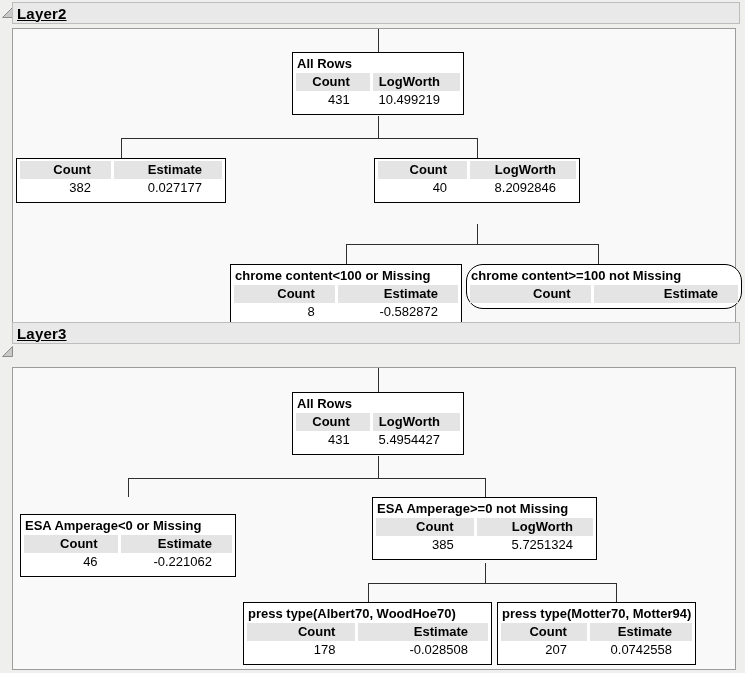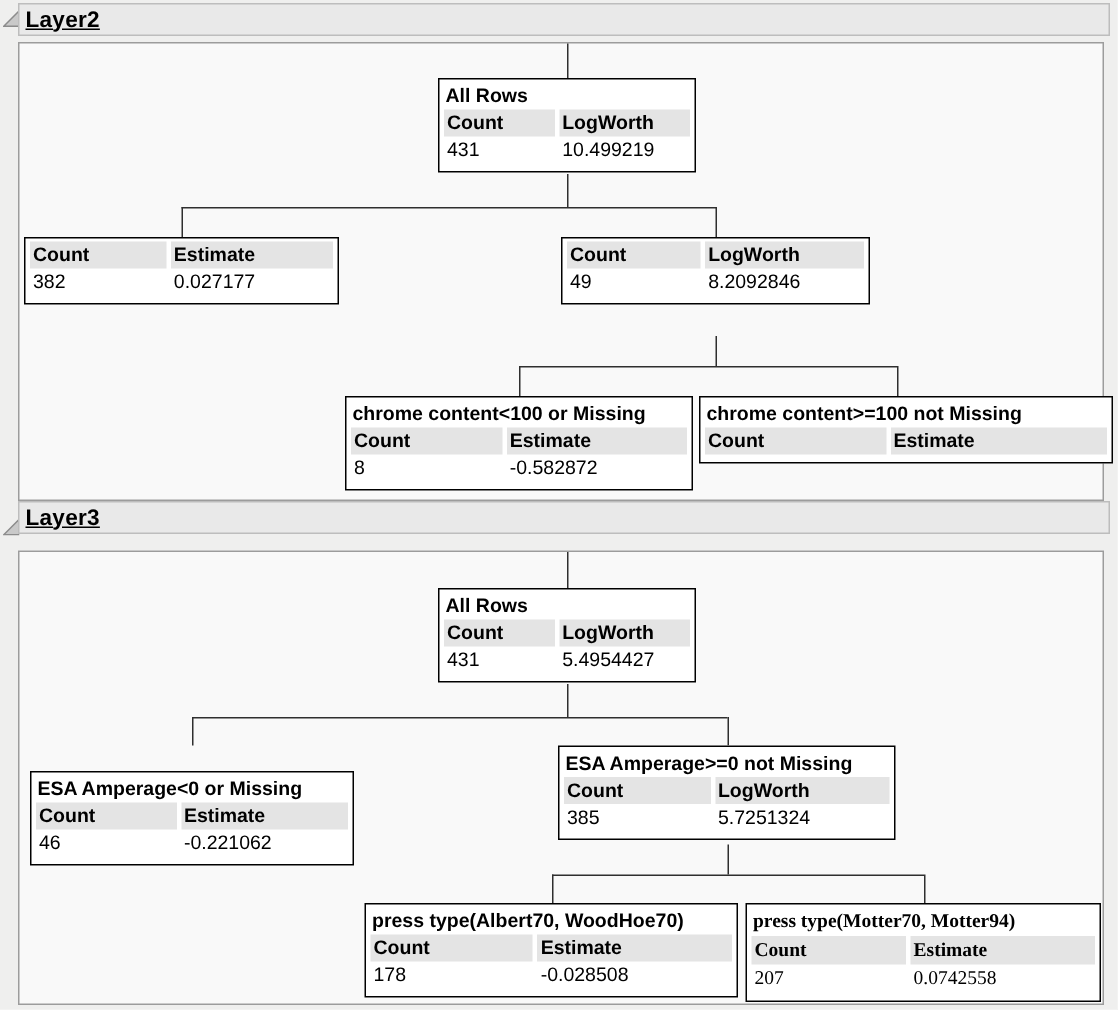--- a/index.html
+++ b/index.html
@@ -42,20 +42,21 @@
     padding: 2px 3px 5px 3px;
   }
   .node-title {
     font-size: 13px; font-weight: bold; color: #000;
     white-space: nowrap;
     padding: 1px 1px 2px 1px;
   }
   .node-row { display: flex; gap: 3px; }
   .node-row .cell {
     font-size: 13px;
+    text-align: right;
     white-space: nowrap;
     padding: 1px 20px 2px 2px;
     box-sizing: border-box;
   }
   .node-row .c1 { width: 45%; }
   .node-row .c2 { flex: 1; }
   .node-row.hdr .cell { background: #e4e4e4; font-weight: bold; }
   .line { position: absolute; background: #2f2f2f; }
   .v { width: 1px; }
   .h { height: 1px; }
@@ -106,51 +107,51 @@
       <div class="cell c2">0.027177</div>
     </div>
   </div>
 
   <div class="node" style="left:374px; top:158px; width:206px;">
     <div class="node-row hdr">
       <div class="cell c1">Count</div>
       <div class="cell c2">LogWorth</div>
     </div>
     <div class="node-row">
-      <div class="cell c1">49</div>
+      <div class="cell c1">40</div>
       <div class="cell c2">8.2092846</div>
     </div>
   </div>
 
   <div class="node" style="left:230px; top:264px; width:232px;">
     <div class="node-title">chrome content&lt;100 or Missing</div>
     <div class="node-row hdr">
       <div class="cell c1">Count</div>
       <div class="cell c2">Estimate</div>
     </div>
     <div class="node-row">
       <div class="cell c1">8</div>
       <div class="cell c2">-0.582872</div>
     </div>
   </div>
 
-  <div class="node" style="left:466px; top:264px; width:276px;">
+  <div class="node" style="left:466px; top:264px; width:276px;border-radius:17px;">
     <div class="node-title">chrome content&gt;=100 not Missing</div>
     <div class="node-row hdr">
       <div class="cell c1">Count</div>
       <div class="cell c2">Estimate</div>
     </div>
     <div class="node-row">
     </div>
   </div>
 
   <svg class="disclosure" style="top:346px;" viewBox="0 0 11 11">
     <polygon points="10.5,0.5 10.5,10.5 0.5,10.5" fill="#c9c9c9" stroke="#8c8c8c" stroke-width="1"></polygon>
   </svg>
-  <div class="layer-bar" style="top:334px;">
+  <div class="layer-bar" style="top:322px;">
     <span class="label">Layer3</span>
   </div>
 
   <div class="panel" style="top:367px; height:301px;"></div>
 
   <div class="line v" style="left:378px; top:368px; height:24px;"></div>
   <div class="line v" style="left:378px; top:456px; height:22px;"></div>
   <div class="line h" style="left:128px; top:478px; width:357px;"></div>
   <div class="line v" style="left:128px; top:478px; height:19px;"></div>
   <div class="line v" style="left:485px; top:478px; height:19px;"></div>
@@ -200,21 +201,21 @@
     <div class="node-row hdr">
       <div class="cell c1">Count</div>
       <div class="cell c2">Estimate</div>
     </div>
     <div class="node-row">
       <div class="cell c1">178</div>
       <div class="cell c2">-0.028508</div>
     </div>
   </div>
 
-  <div class="node" style="left:497px; top:602px; width:237px;font-family:Liberation Serif, serif;">
+  <div class="node" style="left:497px; top:602px; width:199px;">
     <div class="node-title">press type(Motter70, Motter94)</div>
     <div class="node-row hdr">
       <div class="cell c1">Count</div>
       <div class="cell c2">Estimate</div>
     </div>
     <div class="node-row">
       <div class="cell c1">207</div>
       <div class="cell c2">0.0742558</div>
     </div>
   </div>

